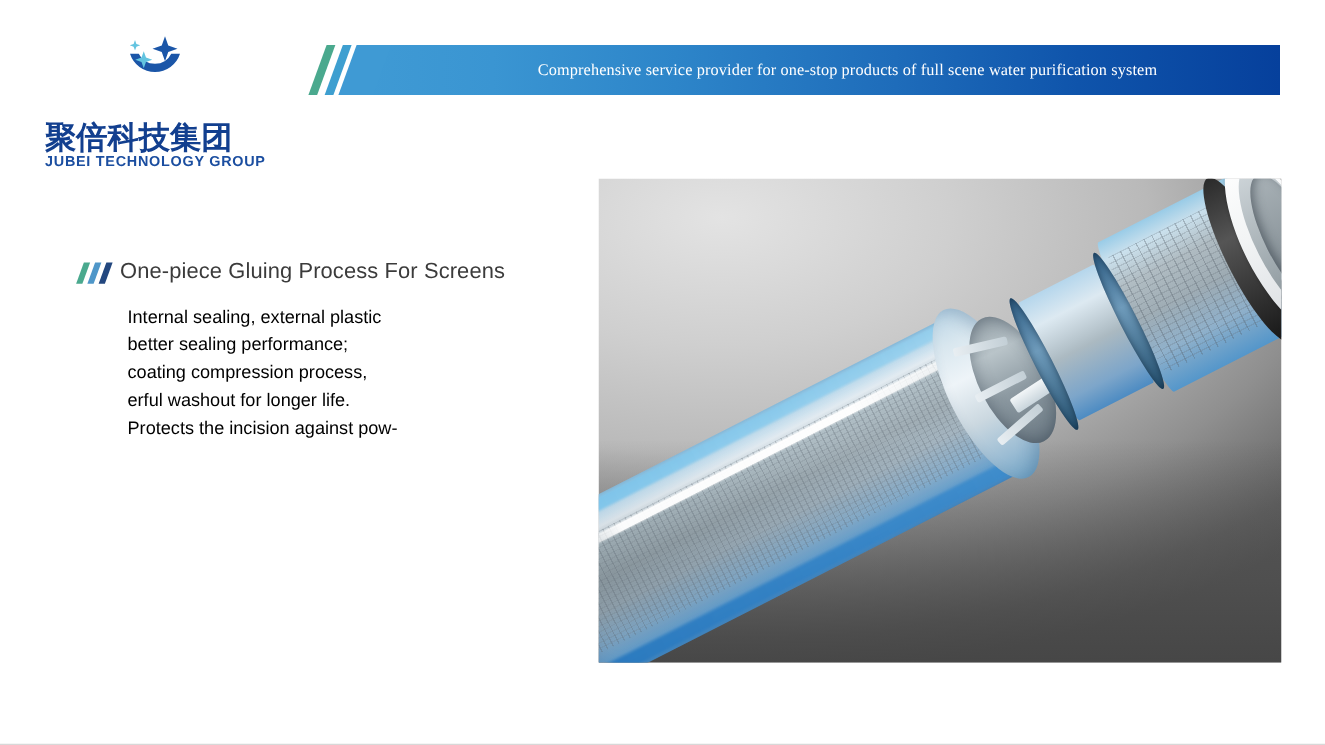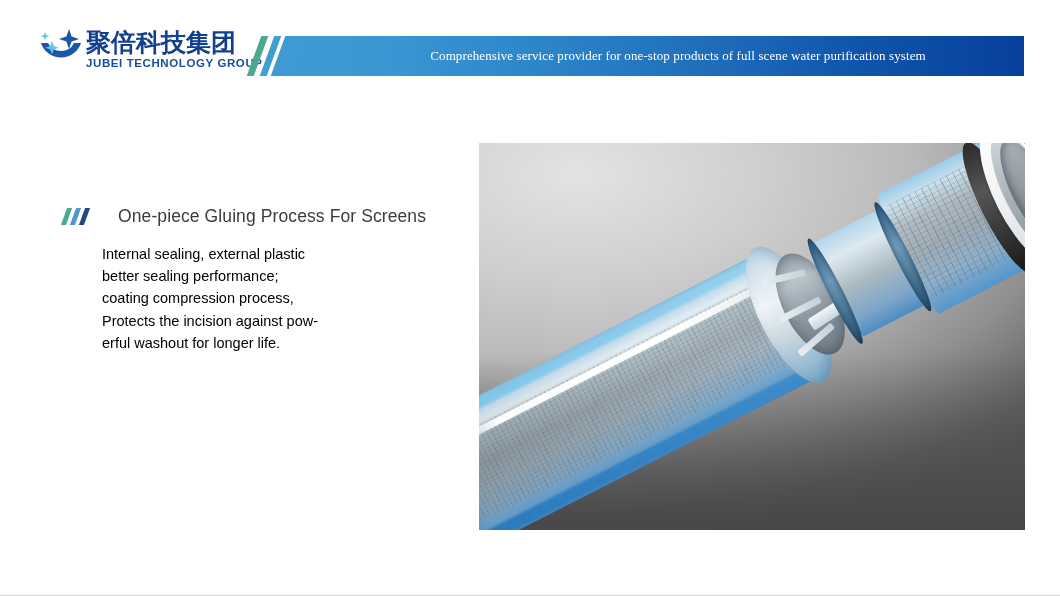--- a/index.html
+++ b/index.html
@@ -31,21 +31,22 @@
     width: 1060px;
     height: 96px;
   }
 
   .logo-block {
     position: absolute;
     left: 36px;
     top: 27px;
     display: flex;
     align-items: center;
-    gap: 0;
+    gap: 24px;
+    flex-direction: column;
   }
   .logo-mark {
     position: relative;
     width: 50px;
     height: 46px;
     flex: 0 0 auto;
   }
   .logo-text {
     display: flex;
     flex-direction: column;
@@ -130,22 +131,22 @@
 
   
   .content-left {
     position: absolute;
     left: 64px;
     top: 206px;
     width: 380px;
   }
   .heading-row {
     display: flex;
-    align-items: center;
-    gap: 22px;
+    align-items: flex-end;
+    gap: 0;
   }
   .heading-accent {
     position: relative;
     width: 32px;
     height: 17px;
     flex: 0 0 auto;
   }
   .heading-accent span {
     position: absolute;
     top: 0;
@@ -440,22 +441,22 @@
         <span class="a2"></span>
         <span class="a3"></span>
       </div>
       <div class="heading-title">One-piece Gluing Process For Screens</div>
     </div>
 
     <div class="body-text">
       <div>Internal sealing, external plastic</div>
       <div>better sealing performance;</div>
       <div>coating compression process,</div>
+      <div>erful washout for longer life.</div>
       <div>Protects the incision against pow-</div>
-      <div>erful washout for longer life.</div>
     </div>
   </div>
 
   <div class="product-figure">
     <div class="floorshade"></div>
 
     <div class="cartridge">
 
       <div class="body-tube">
         <div class="mesh"></div>

